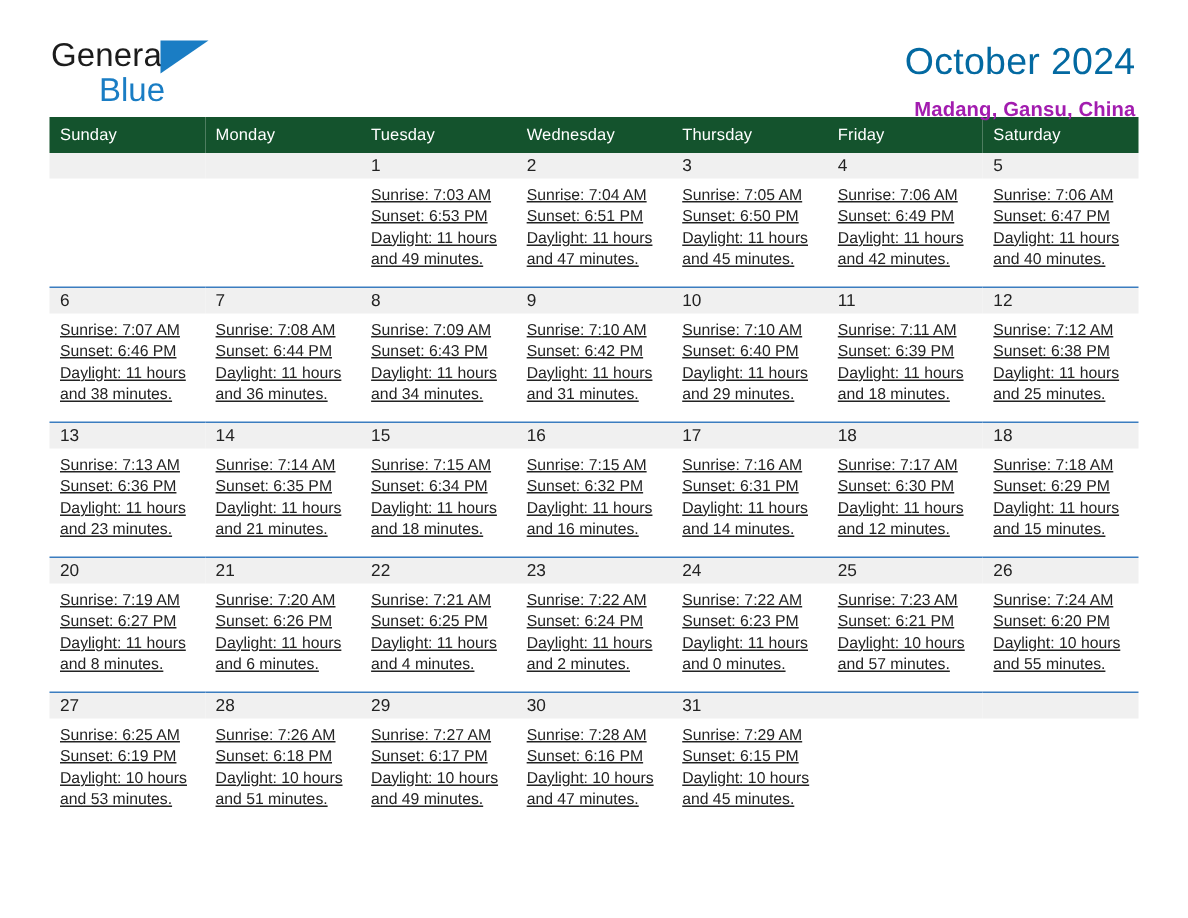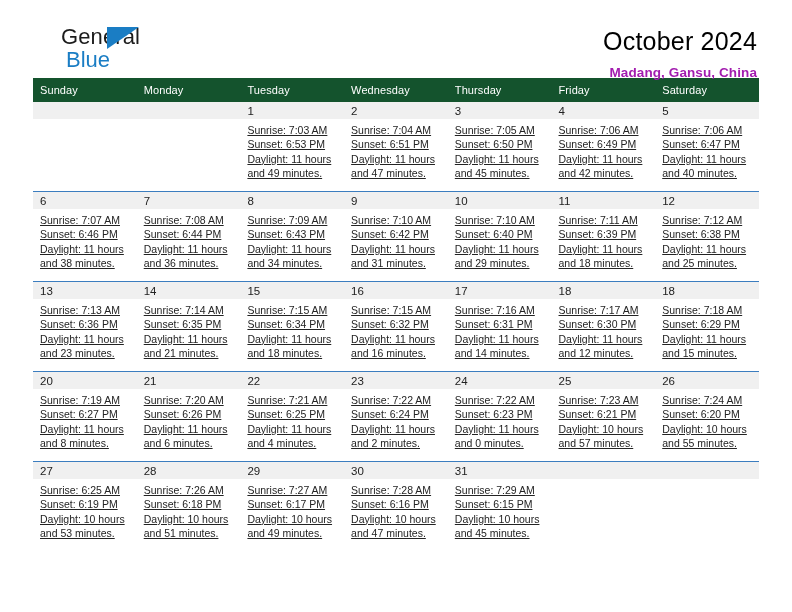--- a/index.html
+++ b/index.html
@@ -38,21 +38,20 @@
     height: 52px;
     line-height: 1;
   }
   .logo-general {
     font-size: 22px;
     color: #1c1c1c;
     letter-spacing: 0.1px;
     font-family: "Liberation Sans", sans-serif;
     display: block;
     padding-left: 1px;
-    margin-left: 27px;
   }
   .logo-blue {
     font-size: 22px;
     color: #1a7dc4;
     display: block;
     padding-left: 33px;
     margin-top: 1px;
   }
   .logo-triangle {
     position: absolute;
@@ -63,21 +62,21 @@
     border-left: 32px solid #1a7dc4;
     border-bottom: 22px solid transparent;
   }
 
   .title-block {
     text-align: right;
     padding-top: 1px;
   }
   .cal-title {
     font-size: 25px;
-    color: #000000;
+    color: #0369a1;
     line-height: 1.15;
     font-weight: normal;
     margin: 0;
     letter-spacing: 0.2px;
   }
   .cal-subtitle {
     font-size: 13.5px;
     color: #a21caf;
     margin: 9px 0 0 0;
     letter-spacing: 0.1px;

